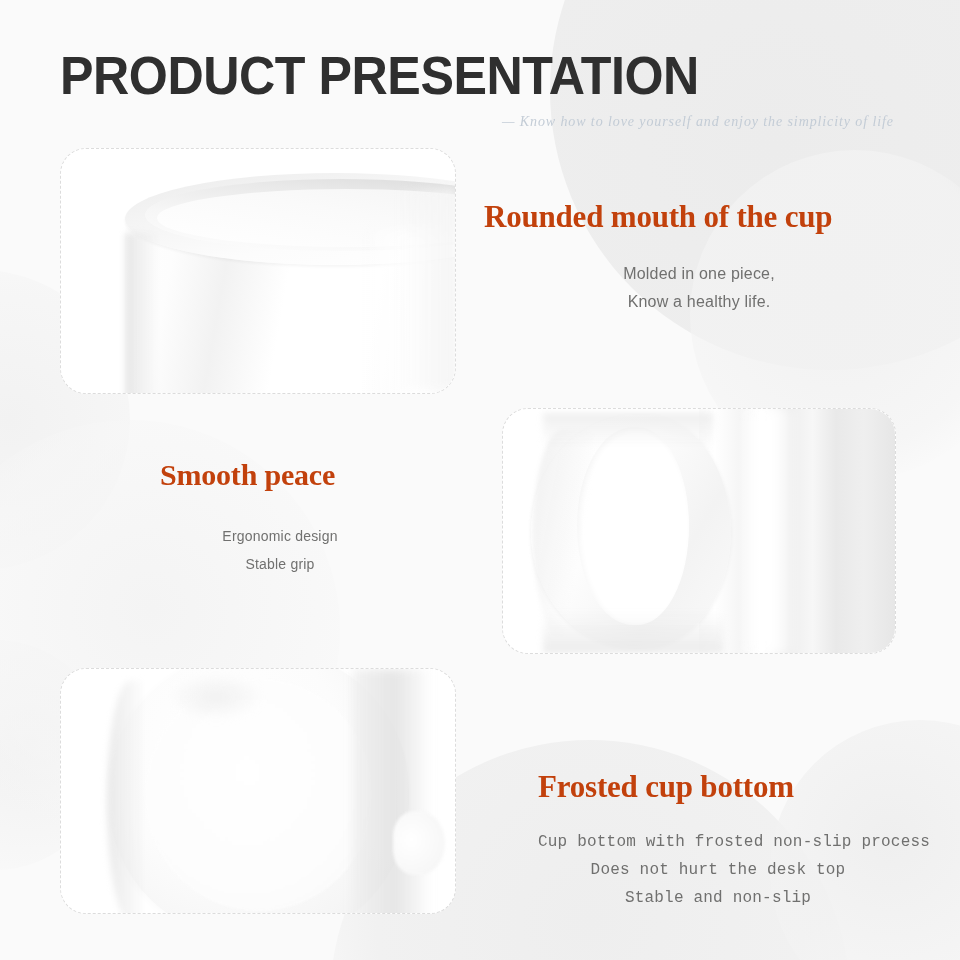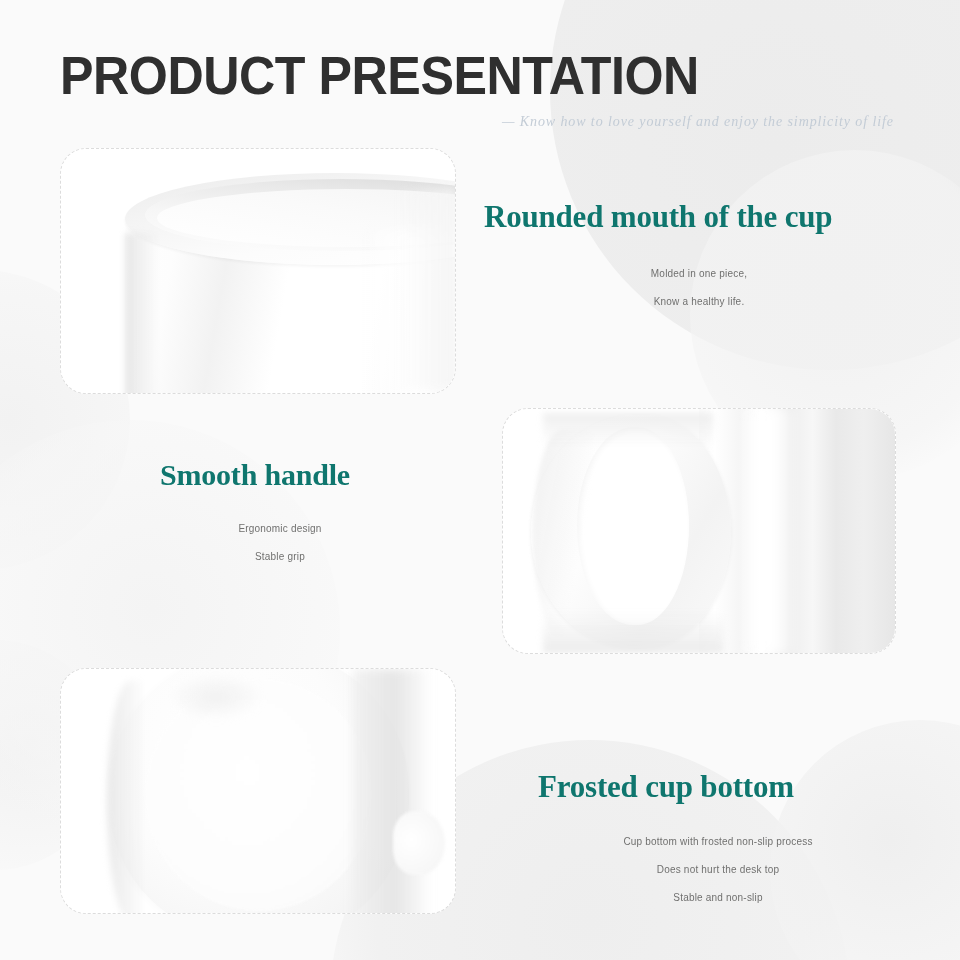--- a/index.html
+++ b/index.html
@@ -254,37 +254,37 @@
   .text-block { position:absolute; z-index:3; }
   .tb-1 { left:484px; top:200px; width:430px; }
   .tb-2 { left:160px; top:458px; width:240px; }
   .tb-3 { left:538px; top:722px; width:360px; }
 
   .feature-title {
     font-family:"Liberation Serif", serif;
     font-weight:700;
     font-size:31px;
     line-height:1.1;
-    color:#0f766e;
+    color:#c2410c;
     white-space:nowrap;
     letter-spacing:-0.2px;
   }
   .tb-2 .feature-title { font-size:30px; }
   .tb-3 .feature-title { font-size:31px;margin-top:48px; }
 
   .feature-lines {
     margin-top:26px;
     text-align:center;
-    font-size:10px;
+    font-size:16px;
     line-height:28px;
     color:#70706f;
     letter-spacing:0.2px;
   }
-  .tb-2 .feature-lines { margin-top:24px; font-size:10px; }
-  .tb-3 .feature-lines { margin-top:24px; }
+  .tb-2 .feature-lines { margin-top:31px; font-size:14px; }
+  .tb-3 .feature-lines { margin-top:24px;font-family:Liberation Mono, monospace; }
   .feature-lines .line { white-space:nowrap; }
 </style>
 </head>
 <body>
 
 <div class="bg-layer">
   <div class="blob blob-tr"></div>
   <div class="blob blob-tr2"></div>
   <div class="blob blob-left"></div>
   <div class="blob blob-left2"></div>
@@ -312,21 +312,21 @@
 
 <div class="text-block tb-1">
   <div class="feature-title">Rounded mouth of the cup</div>
   <div class="feature-lines">
     <div class="line">Molded in one piece,</div>
     <div class="line">Know a healthy life.</div>
   </div>
 </div>
 
 <div class="text-block tb-2">
-  <div class="feature-title">Smooth handle</div>
+  <div class="feature-title">Smooth peace</div>
   <div class="feature-lines">
     <div class="line">Ergonomic design</div>
     <div class="line">Stable grip</div>
   </div>
 </div>
 
 <div class="frame frame-2">
   <div class="photo">
     <div class="handle-body"></div>
     <div class="handle-body-gloss"></div>

